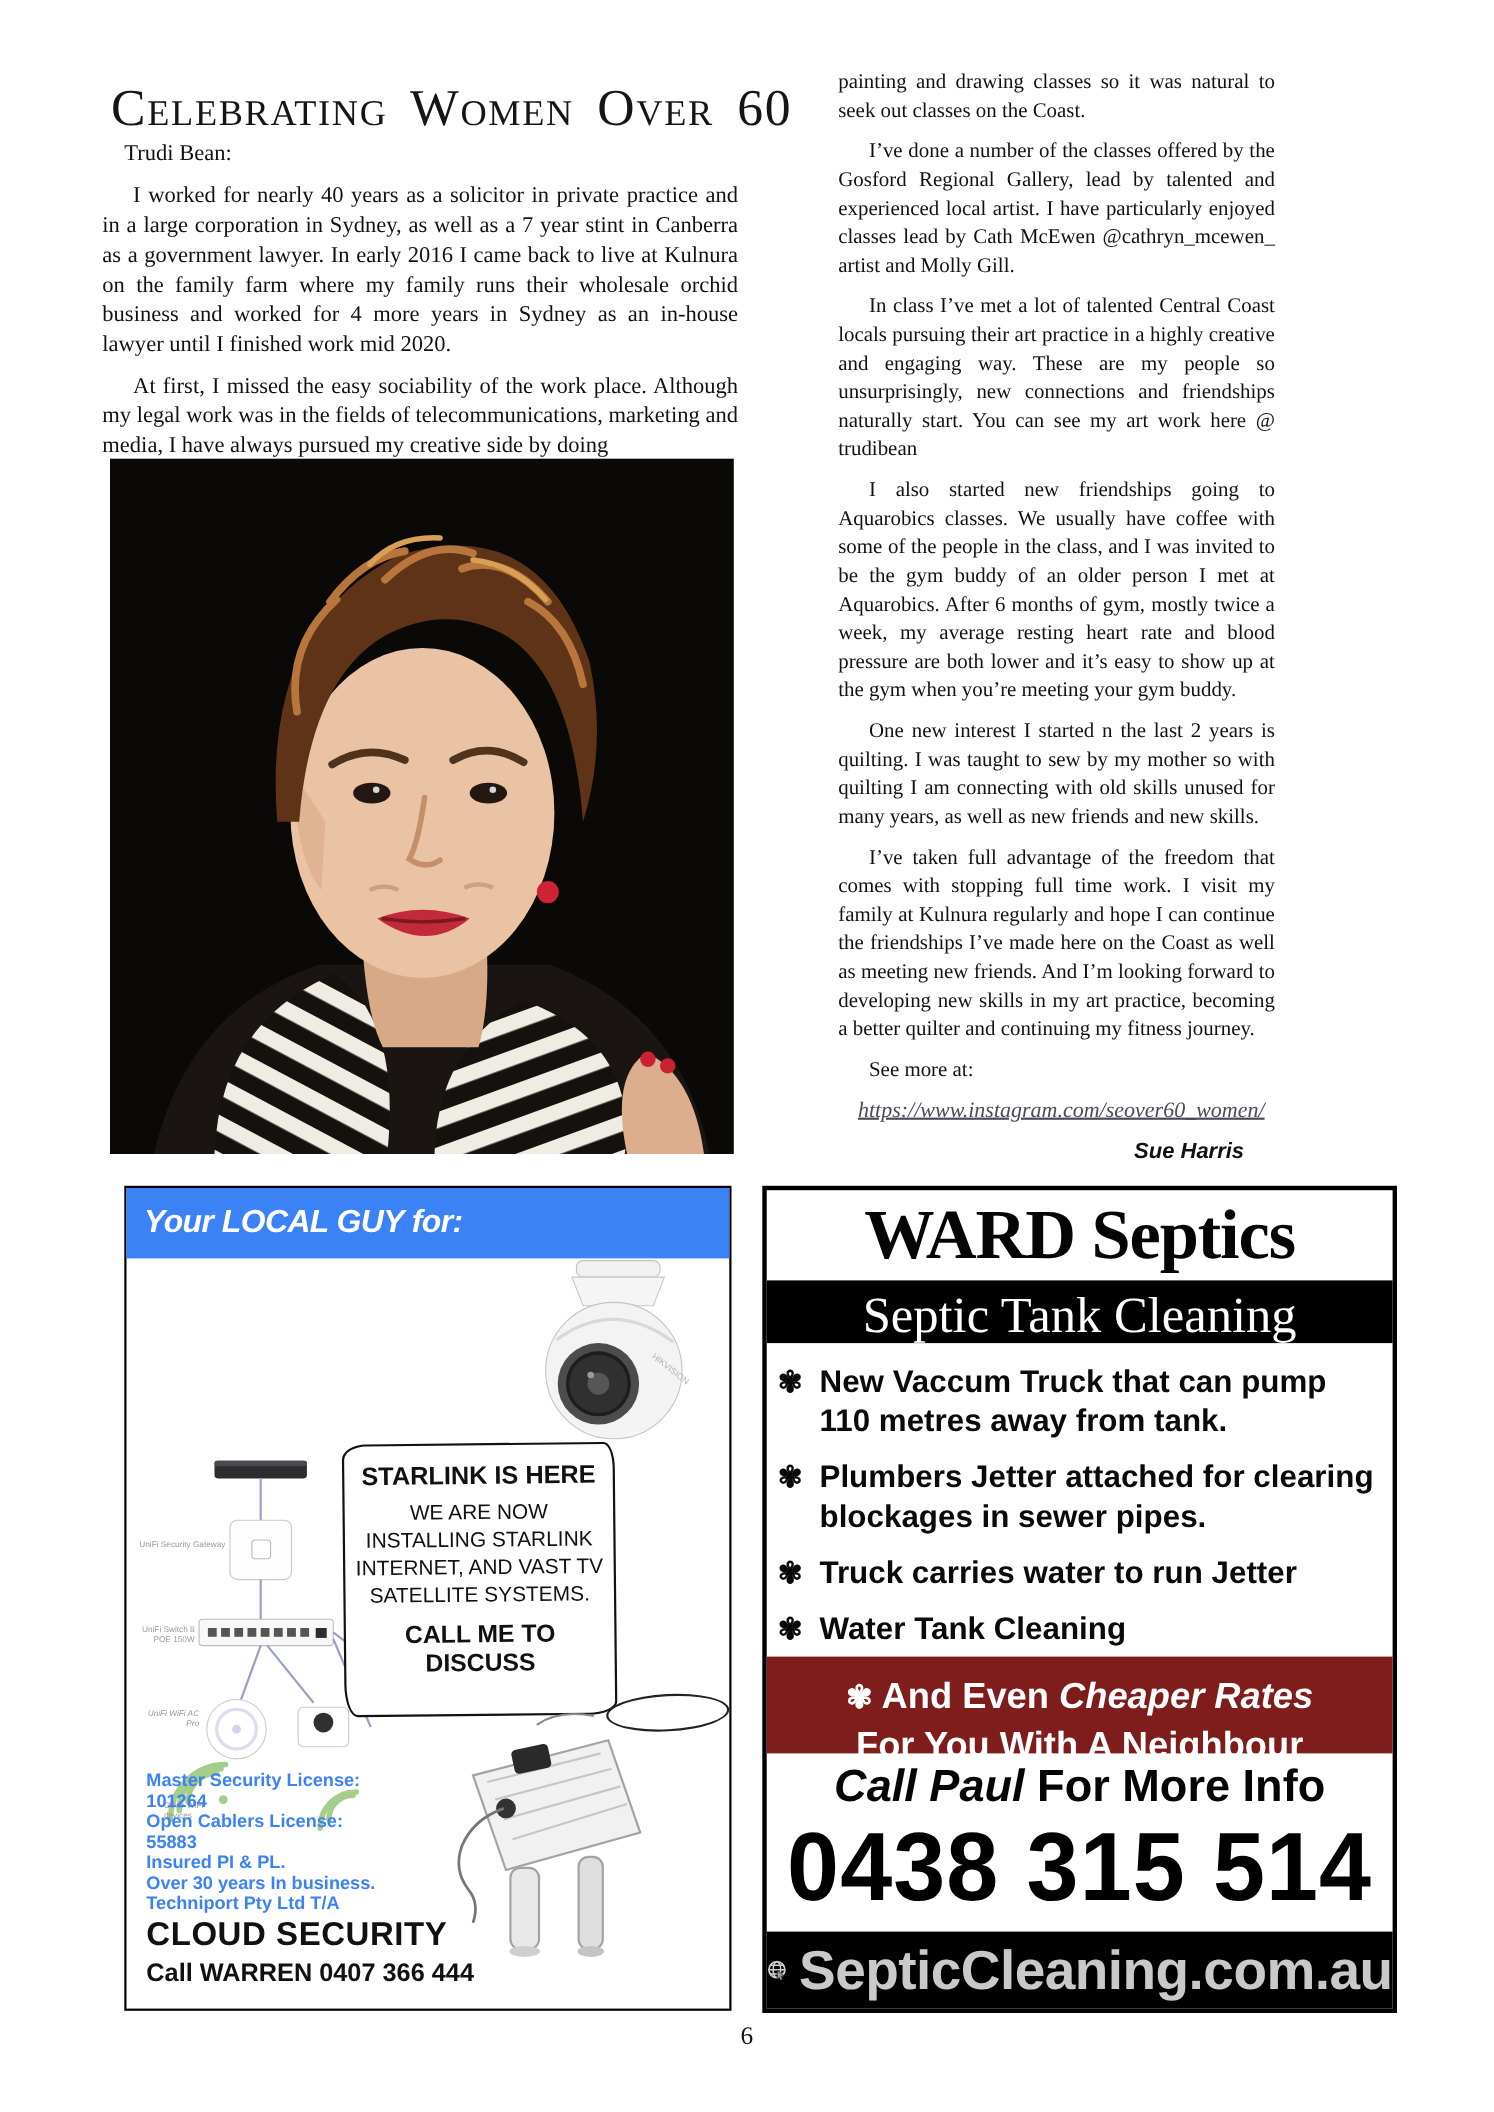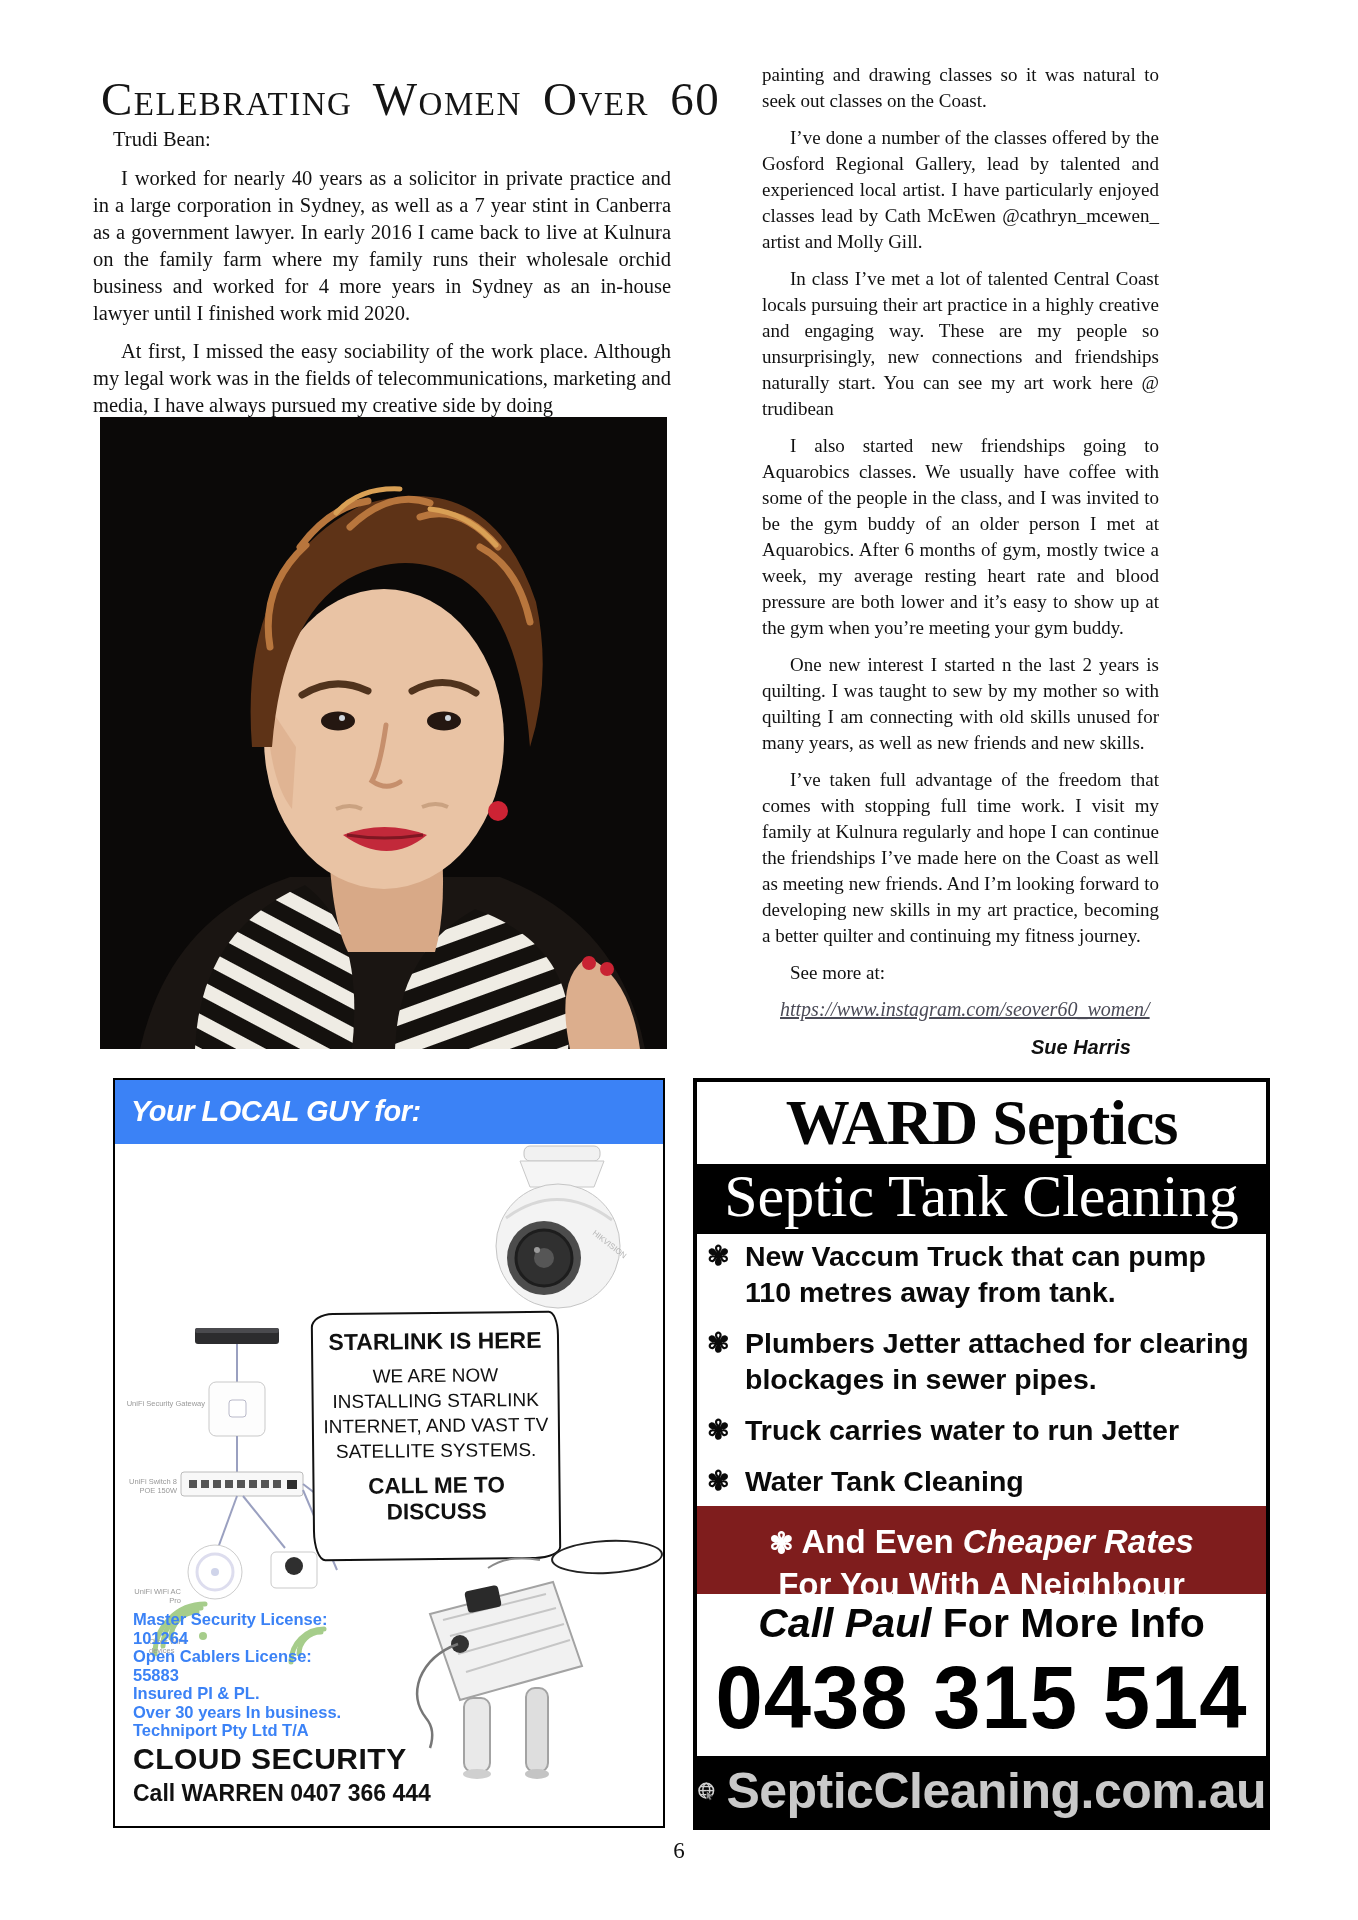--- a/index.html
+++ b/index.html
@@ -33,21 +33,21 @@
   .bubble-cta{font-weight:700;font-size:22.5px;margin-top:10px;}
   .lg-ellipse{position:absolute;left:436px;top:460px;width:108px;height:30px;border:2px solid #222;border-radius:50%;transform:rotate(-3deg);}
   .lg-dish{position:absolute;left:253px;top:468px;width:235px;height:272px;}
   .lg-creds{position:absolute;left:18px;top:530px;font-family:"Liberation Sans",sans-serif;font-weight:700;font-size:16.5px;line-height:18.5px;color:#3b82f6;}
   .lg-company{position:absolute;left:18px;top:662px;font-family:"Liberation Sans",sans-serif;font-weight:700;font-size:30px;letter-spacing:0.5px;}
   .lg-contact{position:absolute;left:18px;top:700px;font-family:"Liberation Sans",sans-serif;font-weight:700;font-size:23px;}
 
   
   .ward-ad{left:693px;top:1078px;width:577px;height:752px;border:4px solid #000;box-sizing:border-box;background:#fff;}
   .ward-title{position:absolute;left:0;top:0;width:100%;height:80px;text-align:center;font-family:"Liberation Serif",serif;font-weight:700;font-size:64px;line-height:82px;letter-spacing:-1px;color:#050505;}
-  .ward-bar1{position:absolute;left:0;top:82px;width:100%;height:70px;background:#000;color:#fff;text-align:center;font-family:"Liberation Serif",serif;font-size:60px;line-height:64px;}
+  .ward-bar1{position:absolute;left:0;top:82px;width:100%;height:57px;background:#000;color:#fff;text-align:center;font-family:"Liberation Serif",serif;font-size:46px;line-height:64px;}
   .ward-bullets{position:absolute;left:10px;top:156px;width:546px;font-family:"Liberation Sans",sans-serif;font-weight:700;font-size:28.5px;line-height:36px;color:#0a0a0a;}
   .ward-bullet{position:relative;padding-left:38px;margin-bottom:15px;}
   .ward-bullet .glyph{position:absolute;left:0;top:0;font-size:27px;}
   .ward-promo{position:absolute;left:0;top:424px;width:100%;height:88px;background:#7f1d1d;color:#fff;text-align:center;font-family:"Liberation Sans",sans-serif;font-weight:700;font-size:33px;line-height:41px;padding-top:15px;box-sizing:border-box;}
   .ward-promo .glyph{font-size:29px;}
   .ward-call{position:absolute;left:0;top:514px;width:100%;text-align:center;font-family:"Liberation Sans",sans-serif;font-weight:700;font-size:41px;line-height:54px;color:#050505;}
   .ward-call .it{font-style:italic;}
   .ward-phone{position:absolute;left:0;top:562px;width:100%;text-align:center;font-family:"Liberation Sans",sans-serif;font-weight:700;font-size:85px;line-height:108px;letter-spacing:1px;color:#000;transform:scaleY(1.04);}
   .ward-web{position:absolute;left:0;top:674px;width:100%;height:70px;background:#000;display:flex;align-items:center;justify-content:center;gap:10px;}
   .ward-web .site{font-family:"Liberation Sans",sans-serif;font-weight:700;font-size:50px;color:#c9c9c9;letter-spacing:-0.5px;}
@@ -168,21 +168,21 @@
         <path d="M48 318 A26 26 0 0 1 74 292"></path>
         <path d="M40 326 A38 38 0 0 1 78 288"></path>
         <path d="M32 334 A50 50 0 0 1 82 284"></path>
         <path d="M176 334 A22 22 0 0 1 198 312"></path>
         <path d="M168 342 A33 33 0 0 1 201 309"></path>
       </g>
       <circle cx="80" cy="316" r="4" fill="#a6cd8b"></circle>
     </svg>
     <div class="dlabel" style="left:0;top:80px;width:82px;">UniFi Security Gateway</div>
     <div class="dlabel" style="left:0;top:158px;width:54px;">UniFi Switch 8 POE 150W</div>
-    <div class="dlabel" style="left:0;top:268px;width:58px;">UniFi WiFi AC Pro</div>
+    <div class="dlabel" style="left:0;top:234px;width:58px;font-style:italic;">UniFi WiFi AC Pro</div>
     <div class="dlabel" style="left:26px;top:318px;width:56px;text-align:left;">Other WiFi devices</div>
   </div>
 
   <div class="lg-bubble">
     <div class="bubble-title">STARLINK IS HERE</div>
     <div class="bubble-body">WE ARE NOW INSTALLING STARLINK INTERNET,  AND VAST  TV SATELLITE SYSTEMS.</div>
     <div class="bubble-cta">CALL ME TO DISCUSS</div>
   </div>
 
   <div class="lg-ellipse"></div>

